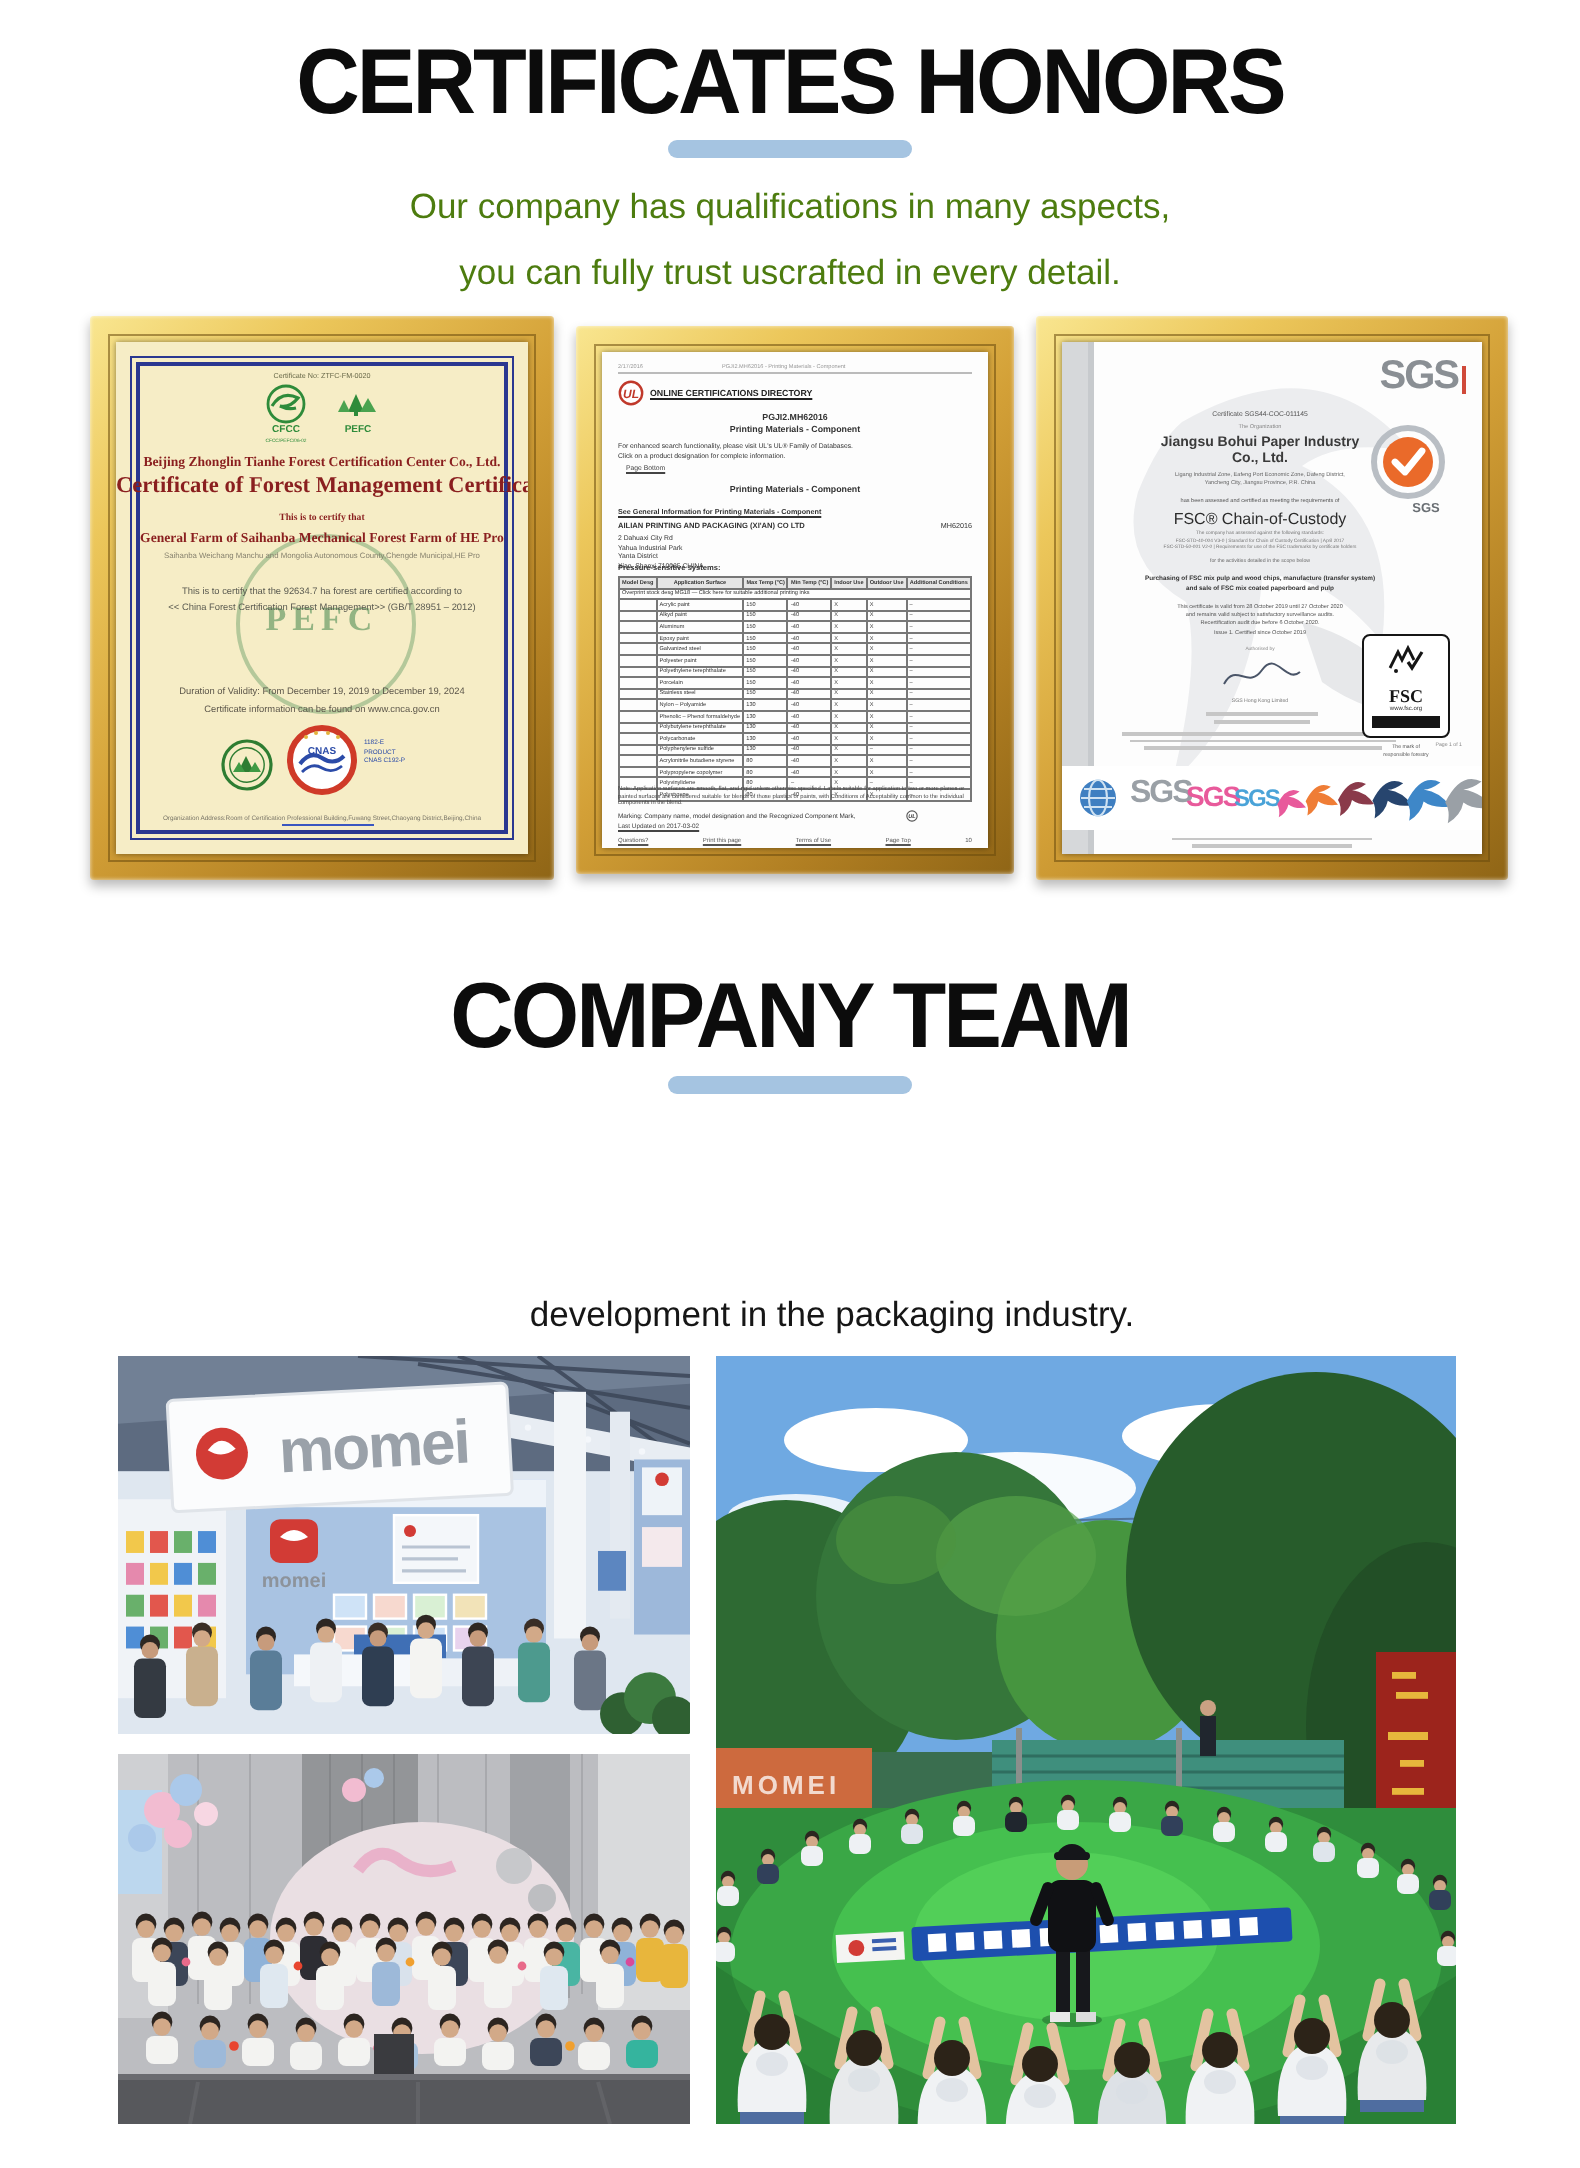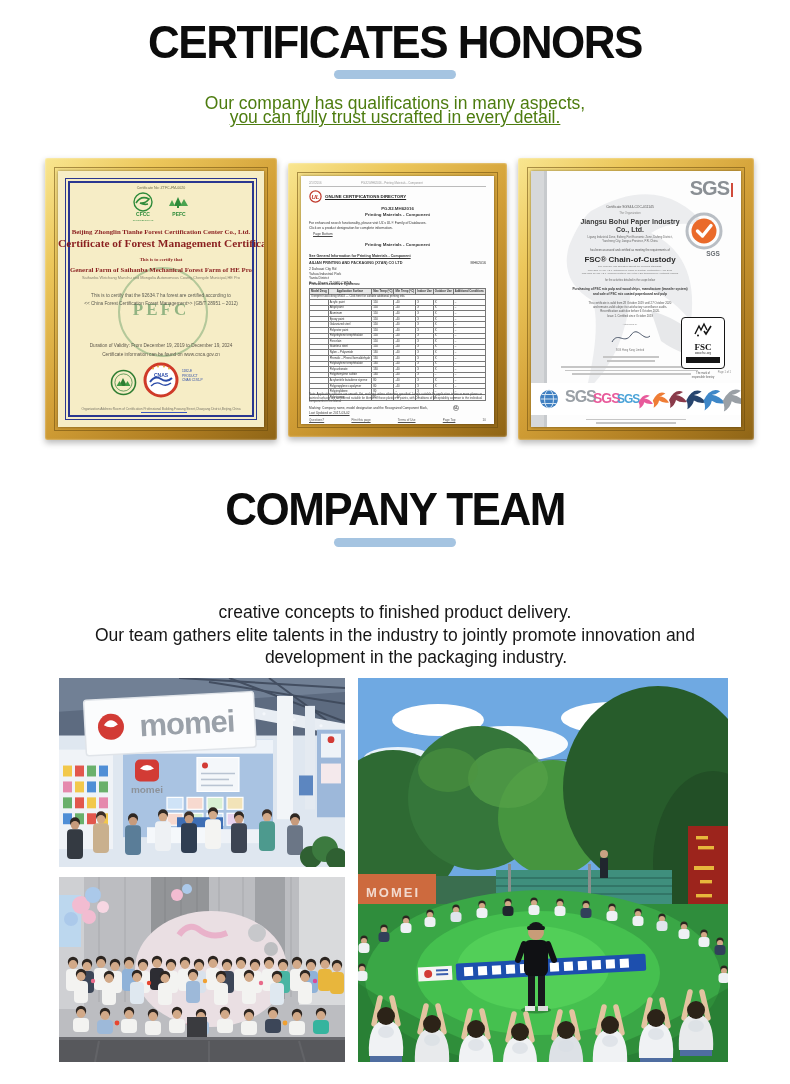--- a/index.html
+++ b/index.html
@@ -57,21 +57,21 @@
   .photo svg{display:block;}
 </style>
 </head>
 <body>
 
 <div id="canvas">
 
   <h1 class="sec-title" style="top:20px;">CERTIFICATES HONORS</h1>
   <div class="bar" style="top:70px;background:#a5c4e1;"></div>
   <div class="sub" style="top:92px;">Our company has qualifications in many aspects,</div>
-  <div class="sub" style="top:106px;text-decoration:underline;">you can fully trust uscrafted in every detail.</div>
+  <div class="sub" style="top:125px;">you can fully trust uscrafted in every detail.</div>
 
   <div class="frame" style="left:45px;top:158px;width:232px;height:282px;">
     <div class="paper p-cream">
       <div class="c1-b1"></div>
       <div class="c1-b2"></div>
       <div class="c1-wm"></div>
       <div class="t ctr c1-wmtext">PEFC</div>
 
       <div class="t ctr" style="top:15px;font-size:3.6px;color:#6a6a4a;">Certificate No: ZTFC-FM-0020</div>
 
@@ -383,21 +383,21 @@
       <div class="t" style="right:12px;top:6px;font:bold 20px 'Liberation Sans',sans-serif;letter-spacing:-1px;color:#8a8f94;">SGS</div>
       <div class="abs" style="right:8px;top:12px;width:1.6px;height:14px;background:#d04a3a;"></div>
 
       <div class="c3c" style="top:34px;font-size:3.4px;color:#555;">Certificate SGS44-COC-011145</div>
       <div class="c3c" style="top:40px;font-size:2.8px;color:#888;">The Organization</div>
       <div class="c3c" style="top:47px;font-size:7px;font-weight:bold;color:#3a3a3a;">Jiangsu Bohui Paper Industry</div>
       <div class="c3c" style="top:55px;font-size:7px;font-weight:bold;color:#3a3a3a;">Co., Ltd.</div>
       <div class="c3c" style="top:64px;font-size:2.8px;color:#666;">Ligang Industrial Zone, Eafeng Port Economic Zone, Dafeng District,</div>
       <div class="c3c" style="top:68px;font-size:2.8px;color:#666;">Yancheng City, Jiangsu Province, P.R. China</div>
       <div class="c3c" style="top:77px;font-size:2.8px;color:#555;">has been assessed and certified as meeting the requirements of</div>
-      <div class="c3c" style="top:84px;font-size:8px;font-weight:bold;color:#2c2c2c;">FSC® Chain-of-Custody</div>
+      <div class="c3c" style="top:84px;font-size:8px;font-weight:normal;color:#2c2c2c;">FSC® Chain-of-Custody</div>
       <div class="c3c" style="top:94px;font-size:2.4px;color:#777;">The company has assessed against the following standards:</div>
       <div class="c3c" style="top:97.6px;font-size:2.4px;color:#777;">FSC-STD-40-004 V3-0 | Standard for Chain of Custody Certification | April 2017</div>
       <div class="c3c" style="top:101.2px;font-size:2.4px;color:#777;">FSC-STD-50-001 V2-0 | Requirements for use of the FSC trademarks by certificate holders</div>
       <div class="c3c" style="top:108px;font-size:2.6px;color:#666;">for the activities detailed in the scope below</div>
       <div class="c3c" style="top:116px;font-size:3.2px;font-weight:bold;color:#333;">Purchasing of FSC mix pulp and wood chips, manufacture (transfer system)</div>
       <div class="c3c" style="top:120.6px;font-size:3.2px;font-weight:bold;color:#333;">and sale of FSC mix coated paperboard and pulp</div>
 
       <div class="c3c" style="top:130px;font-size:2.8px;color:#555;">This certificate is valid from 28 October 2019 until 27 October 2020</div>
       <div class="c3c" style="top:134.2px;font-size:2.8px;color:#555;">and remains valid subject to satisfactory surveillance audits.</div>
       <div class="c3c" style="top:138.4px;font-size:2.8px;color:#555;">Recertification audit due before 6 October 2020.</div>
@@ -463,22 +463,20 @@
       <div class="abs" style="left:55px;top:246px;width:100px;">
         <div class="bl" style="width:100%;height:1.4px;"></div>
         <div class="bl" style="width:80%;height:1.4px;"></div>
       </div>
     </div>
   </div>
 
   <h1 class="sec-title" style="top:487px;">COMPANY TEAM</h1>
   <div class="bar" style="top:538px;background:#a5c4e1;"></div>
 
-  <div class="para-line" style="top:601px;">creative concepts to finished product delivery.</div>
-  <div class="para-line" style="top:623.5px;">Our team gathers elite talents in the industry to jointly promote innovation and</div>
   <div class="para-line" style="top:646px;padding-left:21px;">development in the packaging industry.</div>
 
   <div class="photo" style="left:59px;top:678px;width:286px;height:189px;">
     <svg width="286" height="189" viewBox="0 0 286 190" preserveAspectRatio="none">
       <rect width="286" height="190" fill="#cdd7e4"></rect>
       <rect width="286" height="58" fill="#5d6b80"></rect>
       <path d="M0,0 L286,0 L286,14 L0,34 Z" fill="#8595aa" opacity="0.5"></path>
       <g stroke="#3b4658" stroke-width="2" opacity="0.85">
         <line x1="150" y1="4" x2="286" y2="26"></line>
           <line x1="170" y1="0" x2="286" y2="44"></line>

